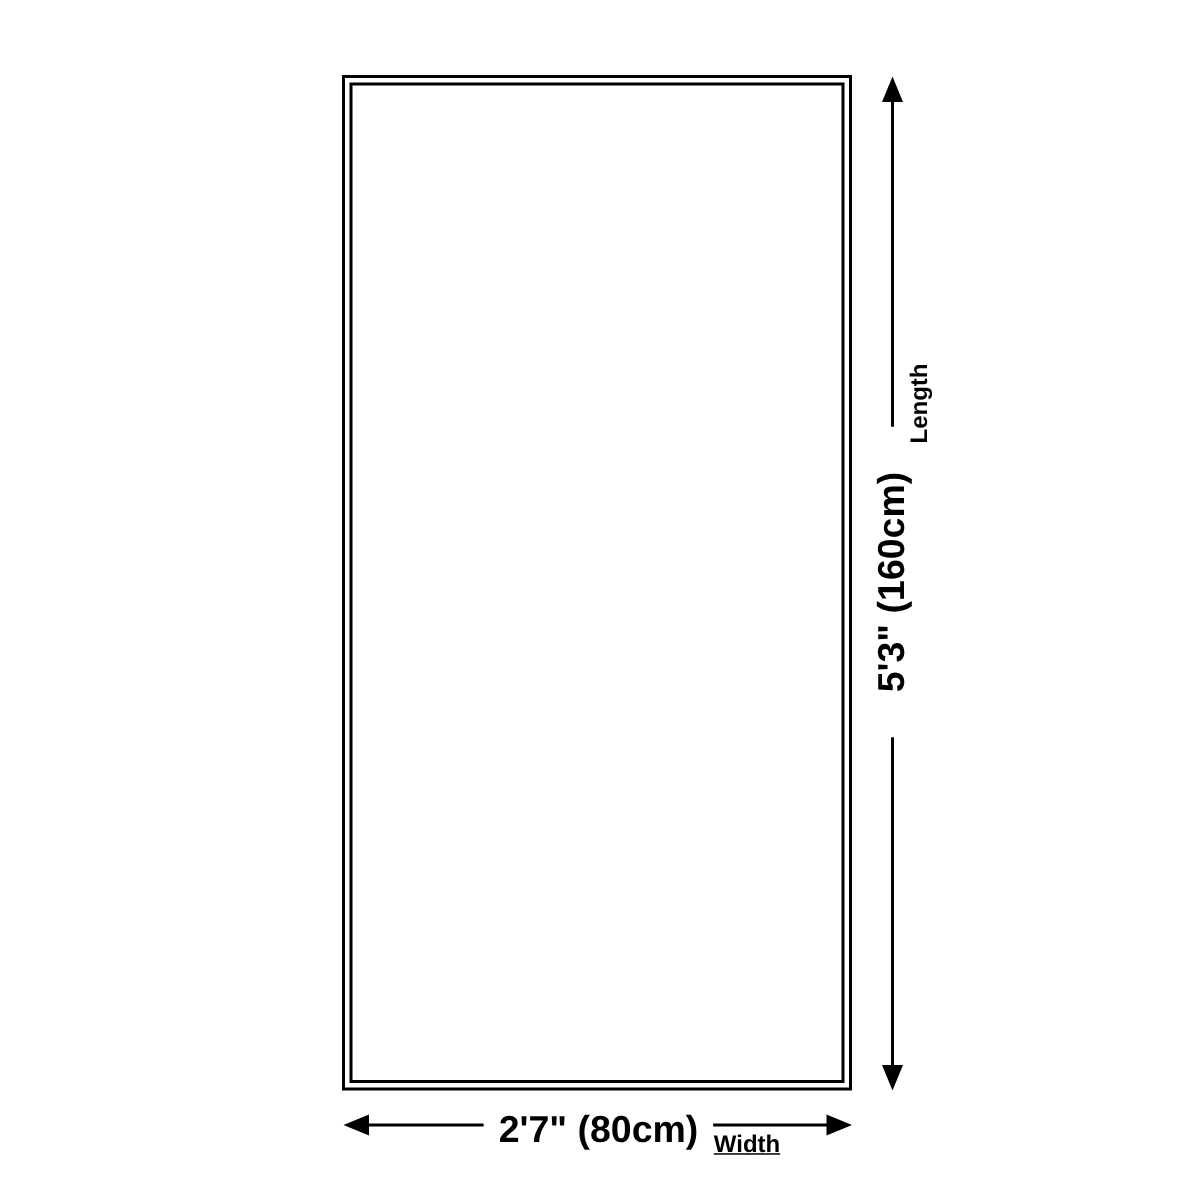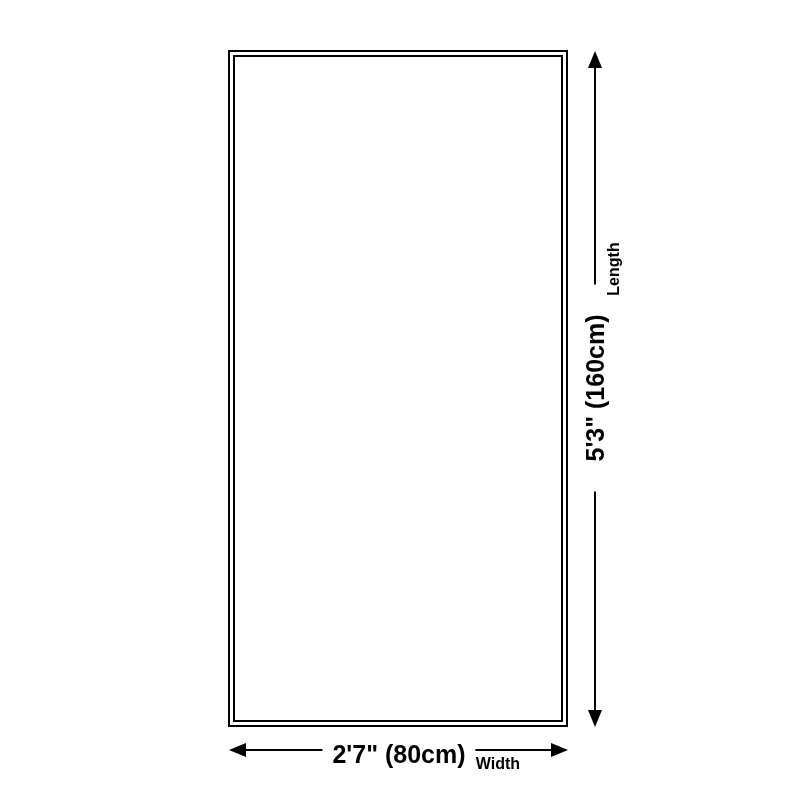--- a/index.html
+++ b/index.html
@@ -120,20 +120,21 @@
     left: 399px;
     top: 754px;
     background: #ffffff;
     padding: 0 10px;
     transform: translate(-50%, -50%);
   }
   .width-axis {
     left: 498px;
     top: 764px;
     transform: translate(-50%, -50%);
+    text-decoration: underline;
   }
 </style>
 </head>
 <body>
 
 <div class="stage">
 
   <div class="rug-outer">
     <div class="rug-inner"></div>
   </div>

